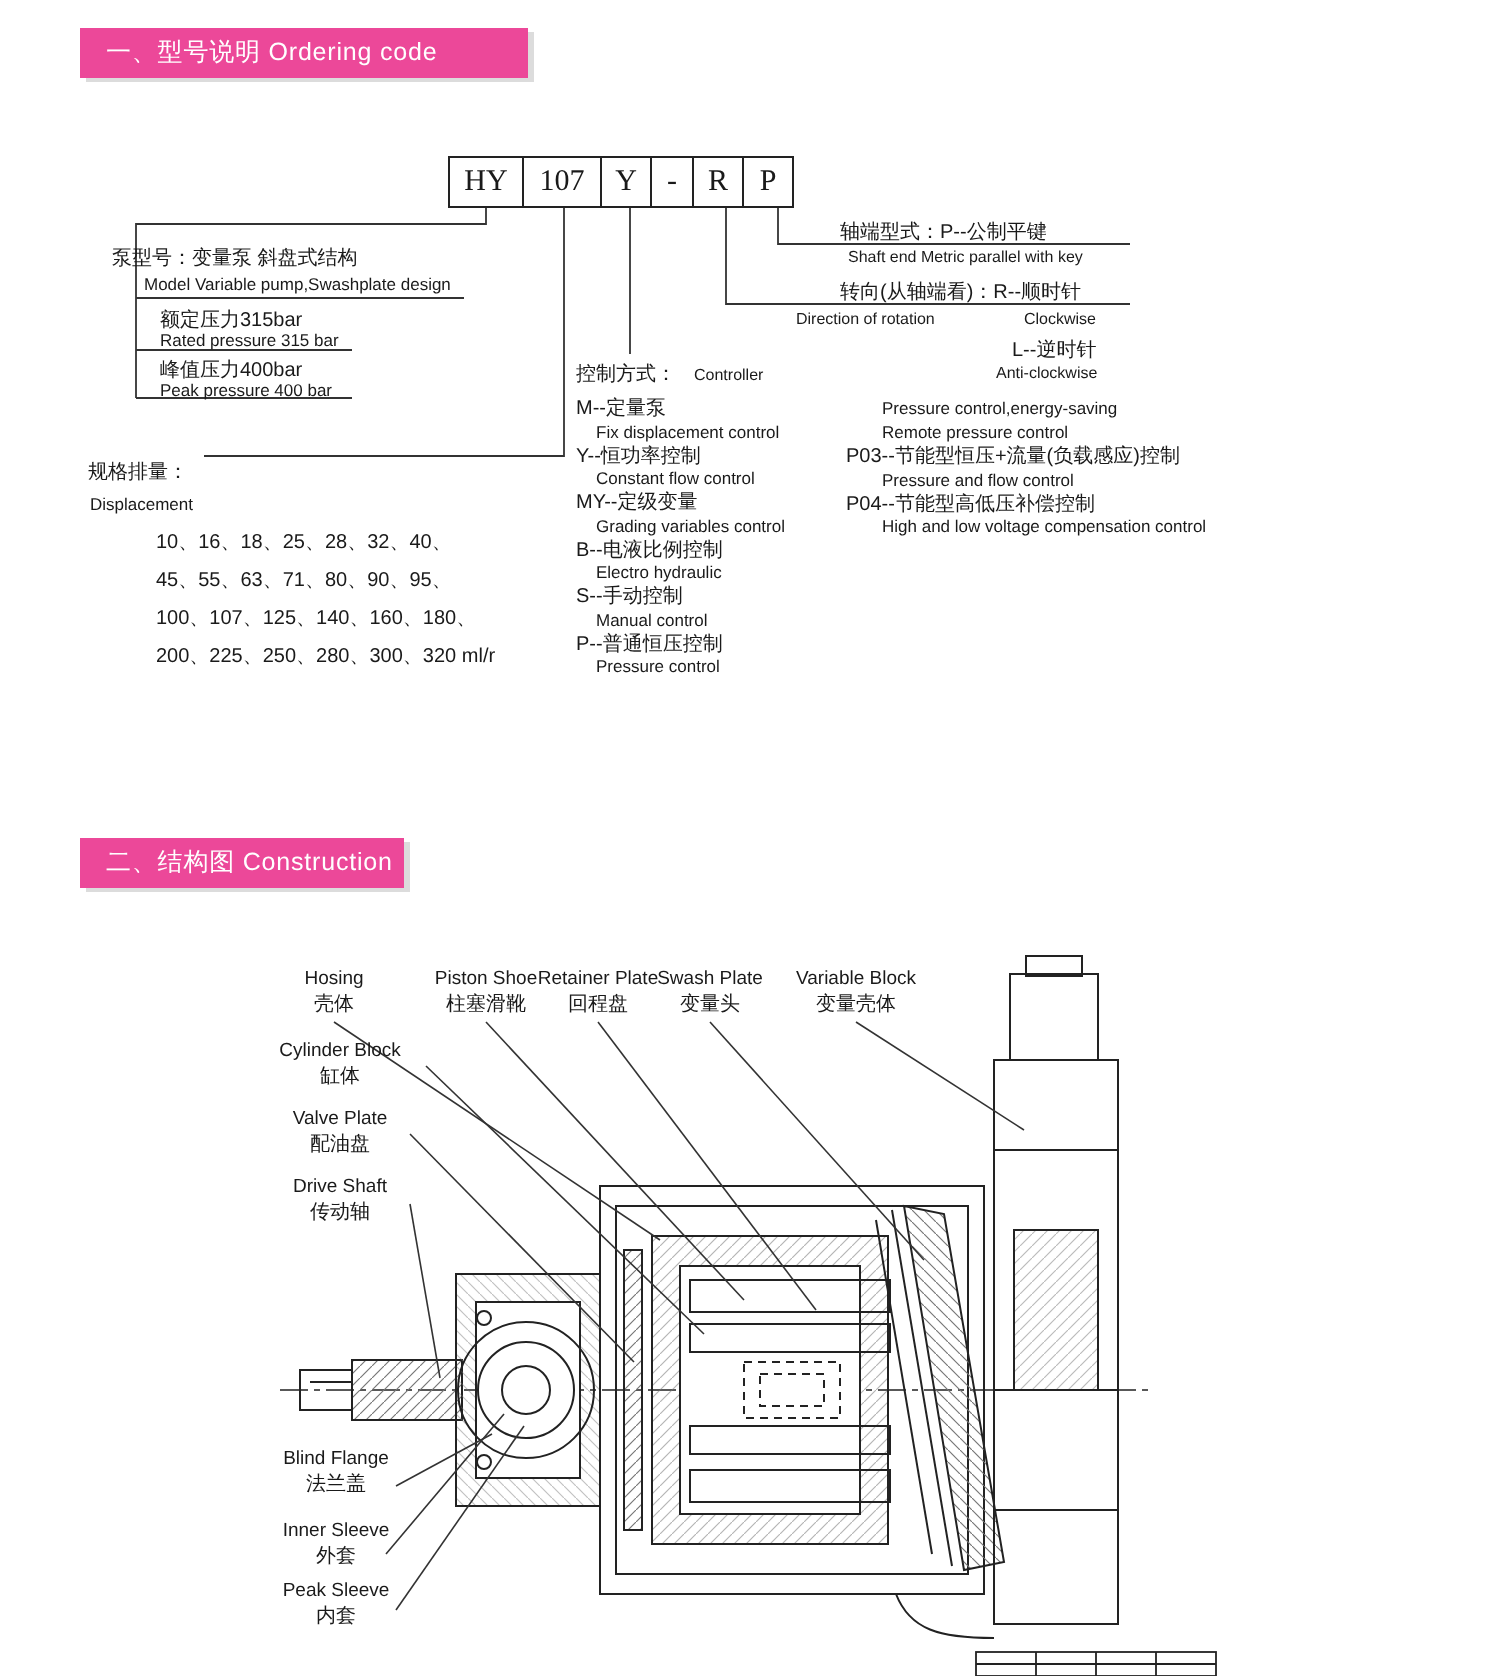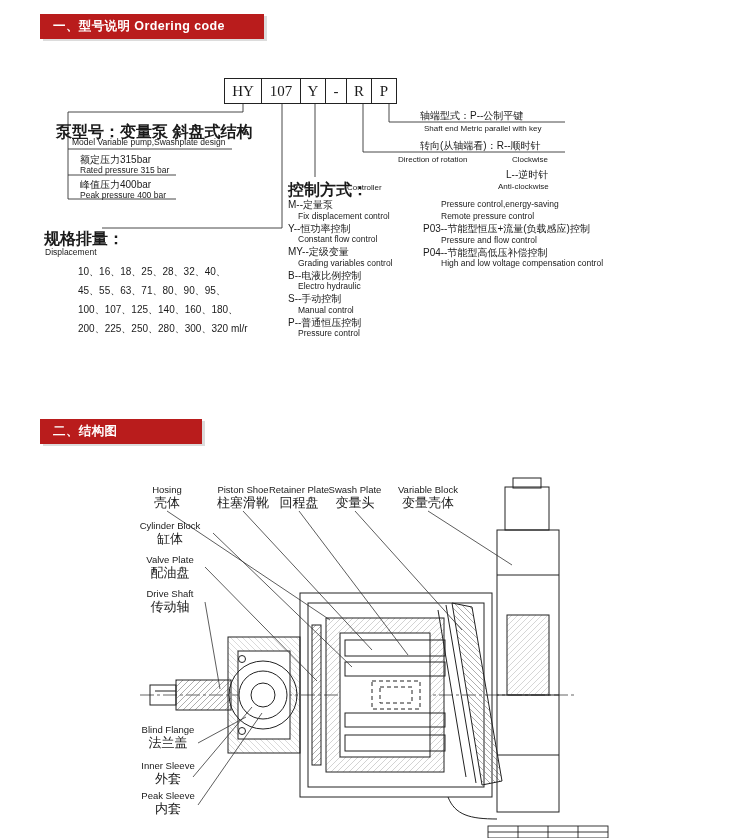--- a/index.html
+++ b/index.html
@@ -1,38 +1,38 @@
 <!DOCTYPE html>
 <html><head>
 <meta charset="utf-8">
 <style>
   *{margin:0;padding:0;box-sizing:border-box}
   html,body{background:#fff}
   #page{position:relative;width:750px;height:838px;background:#ffffff;overflow:hidden;
         font-family:"Liberation Sans","DejaVu Sans",sans-serif;color:#1a1a1a}
   .abs{position:absolute;white-space:nowrap}
-  .hdr{position:absolute;height:25px;line-height:25px;background:#b91c1c;color:#ffffff;
-       font-weight:bold;font-size:12.5px;padding-left:13px;letter-spacing:.4px;
+  .hdr{position:absolute;height:25px;line-height:25px;background:#ec4899;color:#ffffff;
+       font-weight:normal;font-size:12.5px;padding-left:13px;letter-spacing:.4px;
        box-shadow:3px 2px 0 #dcdcdc}
   .zh{font-size:10px}
-  .zhb{font-size:16px;font-weight:bold}
+  .zhb{font-size:10px;font-weight:normal}
   .en{font-size:8.5px}
   .en8{font-size:8px}
   .codebox{position:absolute;display:flex}
   .codebox>div{border:1px solid #222;margin-left:-1px;height:26px;line-height:25px;text-align:center;
        font-family:"Liberation Serif","DejaVu Serif",serif;font-size:15px}
   .codebox>div:first-child{margin-left:0}
   .optlist{position:absolute}
   .optlist .o-zh{font-size:10px;line-height:11.5px}
   .optlist .o-en{font-size:8.5px;line-height:10.5px;padding-left:10px;margin-bottom:1.5px}
   .optlist.energy .o-en{padding-left:18px}
   .dline{font-size:10px;line-height:19px}
   .clabel{position:absolute;text-align:center}
   .clabel .l-en{font-size:9.5px;line-height:13px}
-  .clabel .l-zh{font-size:13px;line-height:14px}
+  .clabel .l-zh{font-size:10px;line-height:14px}
   .ctr{transform:translateX(-50%)}
   svg.ovl{position:absolute;pointer-events:none}
 </style>
 </head>
 <body>
 
 <div id="page">
 
   <div class="hdr" style="left:40px;top:14px;width:224px">一、型号说明 Ordering code</div>
 

